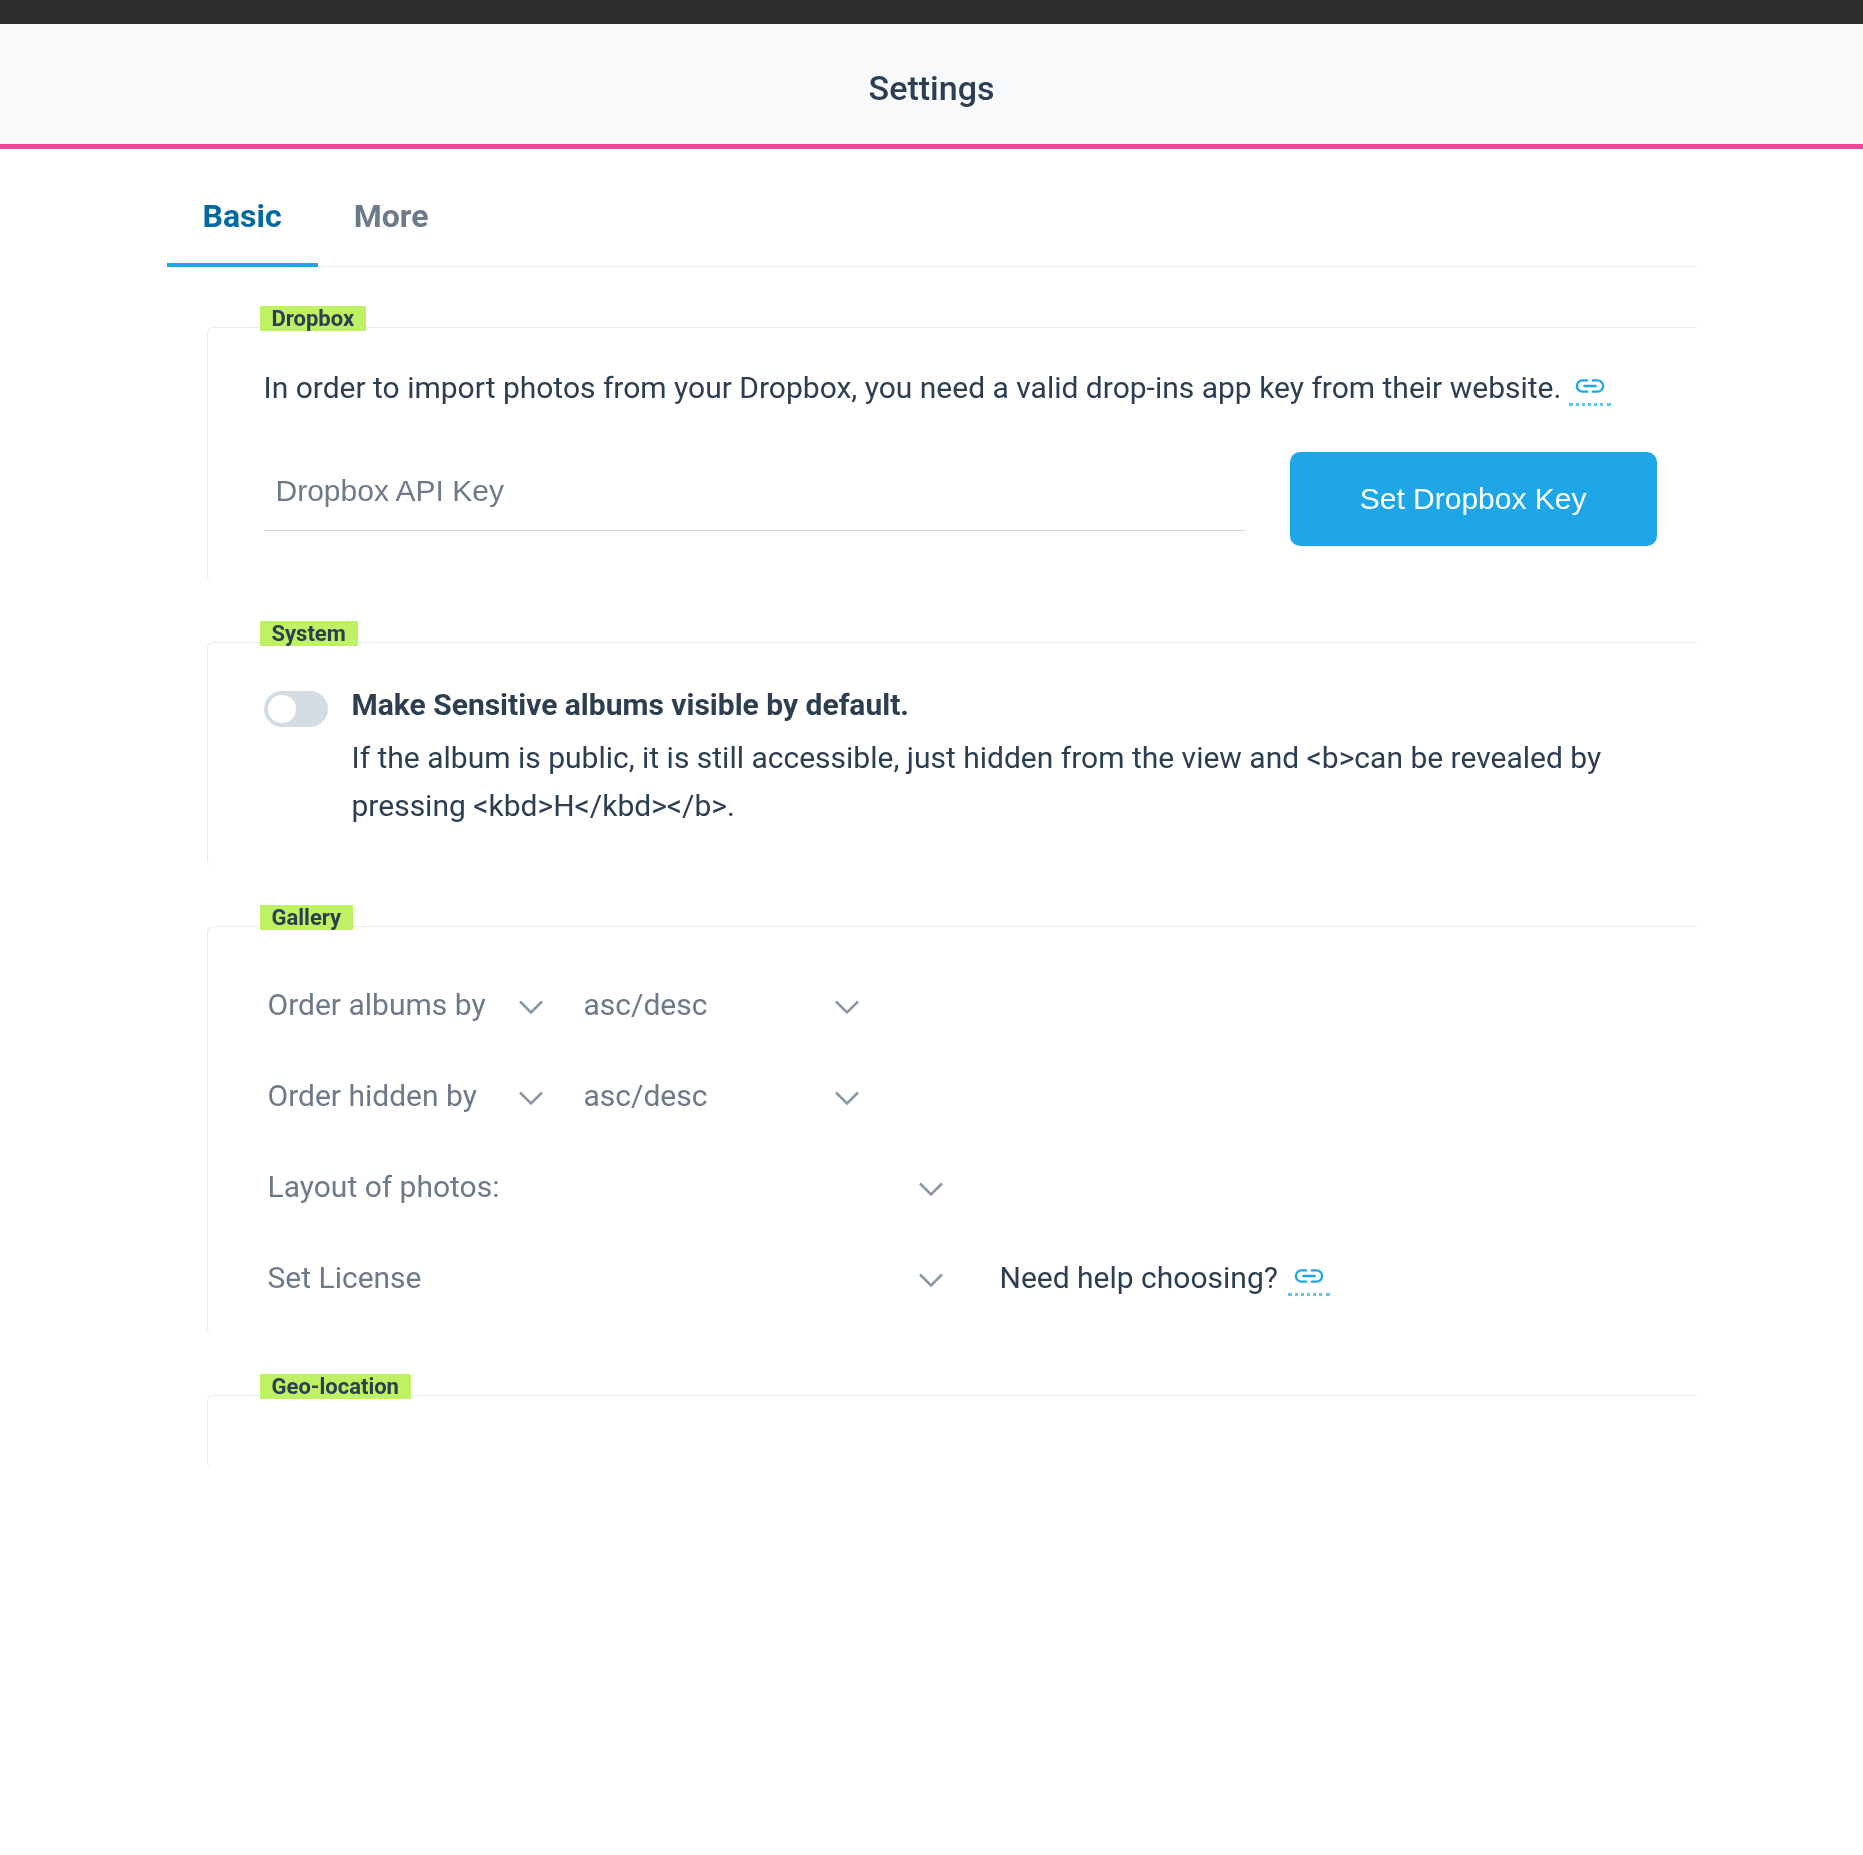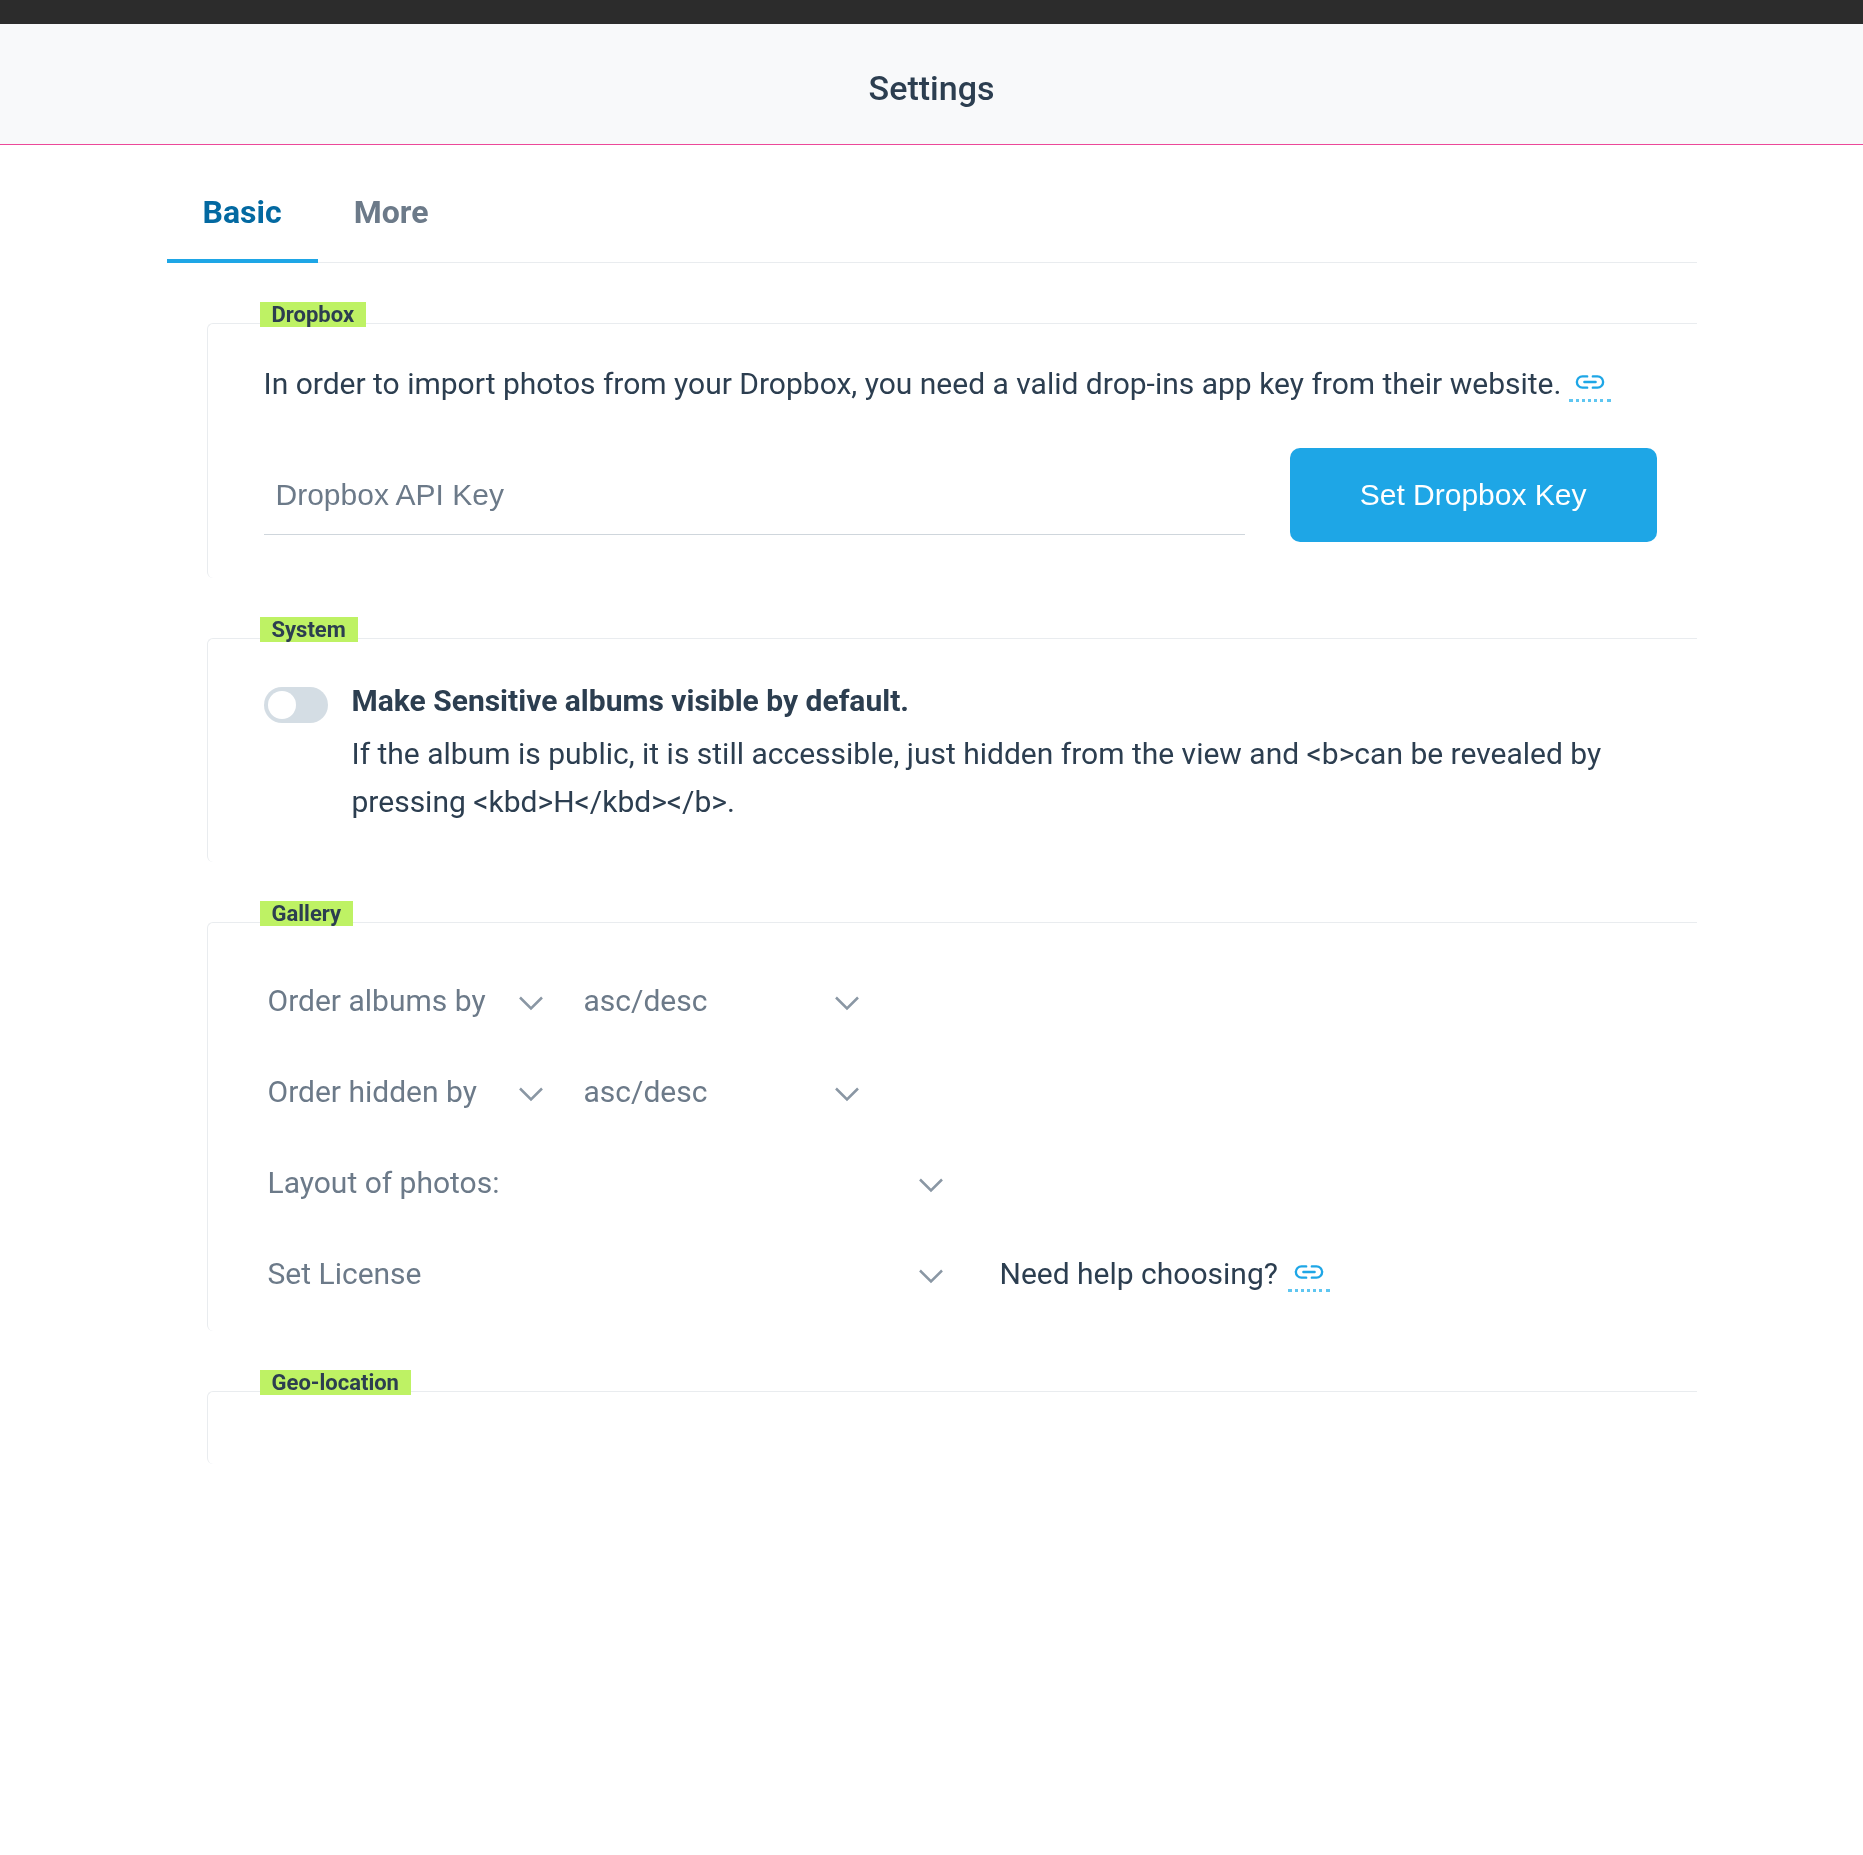--- a/index.html
+++ b/index.html
@@ -10,21 +10,21 @@
     font-size: 28px;
   }
   .topbar {
     height: 24px;
     background: #2c2c2c;
   }
   .header {
     background: #f8f9fa;
     padding: 44px 0 36px 0;
     text-align: center;
-    border-bottom: 1px solid #ec4899;
+    border-bottom: 5px solid #ec4899;
   }
   .header h1 {
     font-size: 34px;
     font-weight: 500;
     color: #2c3e50;
   }
   .container {
     width: 1530px;
     margin: 0 auto;
     padding-top: 24px;
@@ -76,21 +76,21 @@
     display: inline-block;
     padding: 4px 6px 0 6px;
     border-bottom: 3px dotted #5ec6f1;
     color: #1ea6e6;
     cursor: pointer;
     line-height: 1;
   }
   .link-icon svg { width: 30px; height: 24px; }
   .input-row {
     display: flex;
-    align-items: center;
+    align-items: flex-start;
     gap: 45px;
     margin-top: 40px;
   }
   .text-input {
     flex: 1;
     border: none;
     border-bottom: 1px solid #cfd6dc;
     font-size: 30px;
     padding: 22px 12px;
     color: #2c3e50;

